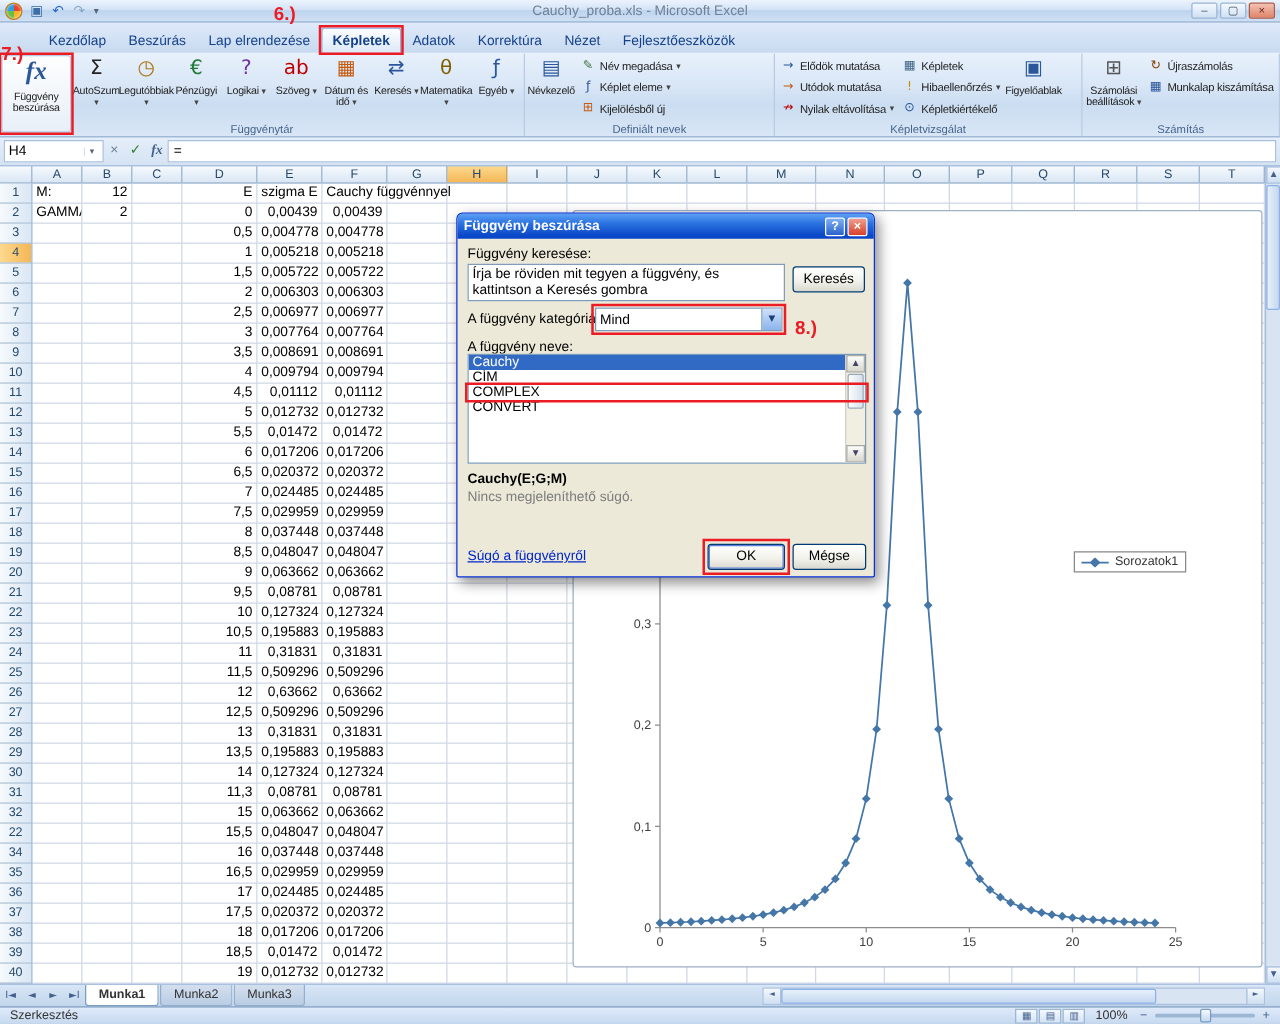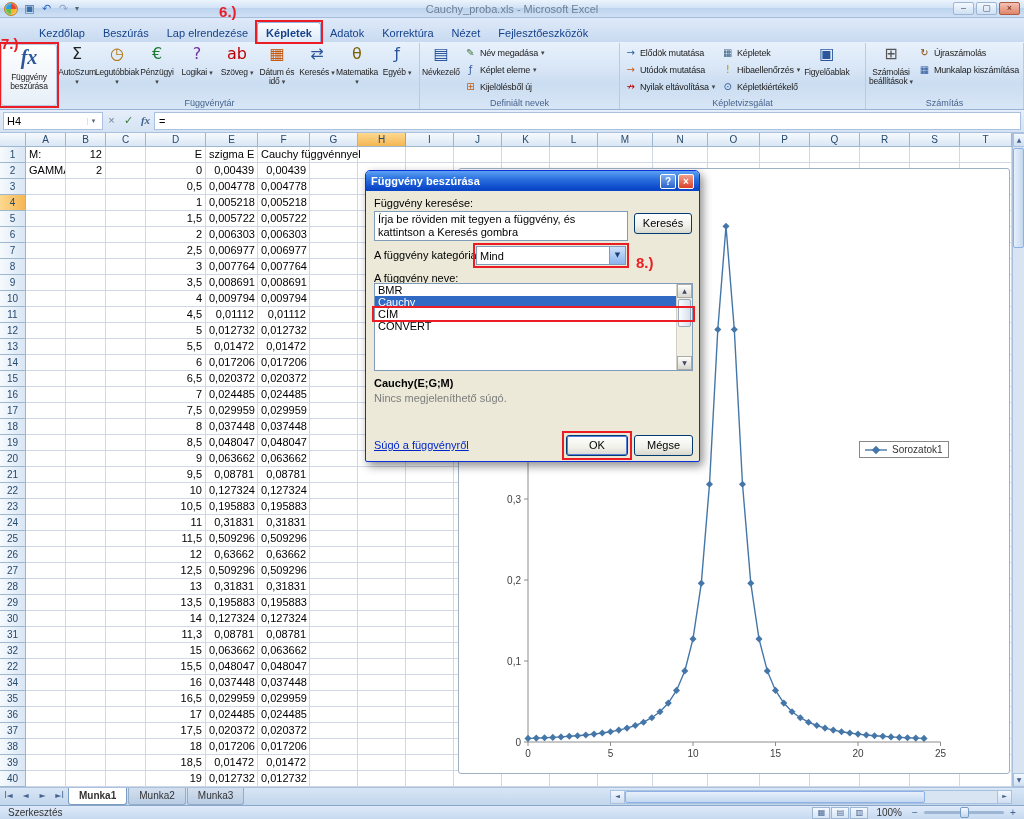--- a/index.html
+++ b/index.html
@@ -34,21 +34,21 @@
 .fxbig{width:56px;height:62px;border:1px solid #b8cbe2;background:linear-gradient(#fdfefe,#e8eff8)}
 .fxbig .ic{font-family:"Liberation Serif",serif;font-style:italic;font-weight:bold;font-size:20px;color:#2b579a;height:24px}
 .arrow{font-size:7px;color:#444;font-family:"DejaVu Sans",sans-serif}
 .smallcol{display:flex;flex-direction:column;margin-top:0}
 .smallbtn{display:flex;align-items:center;height:17px;font-size:9px;letter-spacing:-0.2px;color:#222;padding:0 3px;border-radius:2px;white-space:nowrap}
 .smallbtn .ic{width:13px;font-size:10px;margin-right:3px;text-align:center}
 .smallbtn .arrow{margin-left:3px}
 
 
 #fbar{position:absolute;left:0;top:110px;width:1024px;height:23px;background:linear-gradient(#e6eefa,#d4e3f3);border-bottom:1px solid #a9c0de;display:flex;align-items:center;padding:2px 3px;z-index:2}
-#namebox{width:100px;height:18px;background:#fff;border:1px solid #a9c0de;display:flex;align-items:center;padding:0 3px}
+#namebox{width:80px;height:18px;background:#fff;border:1px solid #a9c0de;display:flex;align-items:center;padding:0 3px}
 #namebox .nb-text{flex:1;font-size:11px}
 #namebox .nb-arrow{width:12px;text-align:center;font-size:7px;color:#567;border-left:1px solid #d5e2f0}
 .fbtn{width:17px;height:18px;text-align:center;font-size:11px;color:#6a7f97;line-height:17px}
 .fbtn.fx{font-family:"Liberation Serif",serif;font-style:italic;font-weight:bold;color:#44618e}
 #formula-field{flex:1;height:18px;background:#fff;border:1px solid #a9c0de;padding:1px 4px;font-size:11px;line-height:15px}
 
 
 #colhdr{position:absolute;left:0;top:133px;width:1012px;height:14px;display:flex;z-index:1}
 .ch{height:14px;flex:none;border-right:1px solid #9eb6ce;border-bottom:1px solid #9eb6ce;background:linear-gradient(#f6fafd,#d9e6f4);font-size:10px;color:#25496d;text-align:center;line-height:13px}
 .ch.sel{background:linear-gradient(#fcd98f,#f5b654);border-right-color:#e0972f}
@@ -1353,23 +1353,23 @@
   <div id="search-box">Írja be röviden mit tegyen a függvény, és kattintson a Keresés gombra</div>
   <div class="xpbtn" id="search-btn">Keresés</div>
   <div class="dl-label" style="left:8px;top:78px">A függvény kategóriája:</div>
   <div id="category-select">
     <span class="cv">Mind</span>
     <span id="combo-btn" class="ic">▼</span>
   </div>
   <div class="dl-label" style="left:8px;top:101px">A függvény neve:</div>
   <div id="fn-list">
     <div id="fn-items">
-        <div class="fn-item">BMR</div>
         <div class="fn-item selected">Cauchy</div>
         <div class="fn-item">CÍM</div>
+        <div class="fn-item">COMPLEX</div>
         <div class="fn-item">CONVERT</div>
       </div>
     <div id="fn-scroll">
       <div class="fsb"><span class="ic">▲</span></div>
       <div id="fn-thumb"></div>
       <div class="fsb down"><span class="ic">▼</span></div>
     </div>
   </div>
   <div id="fn-sig">Cauchy(E;G;M)</div>
   <div id="fn-desc">Nincs megjeleníthető súgó.</div>

